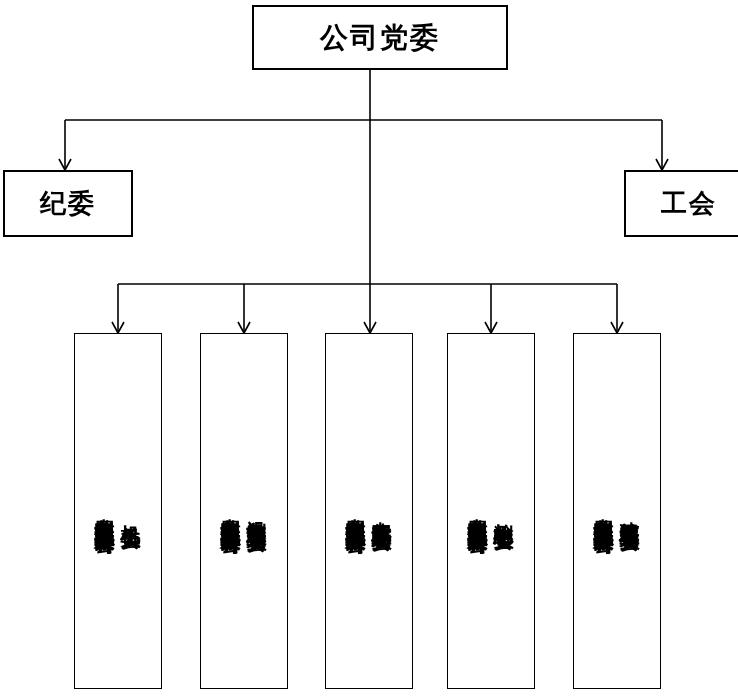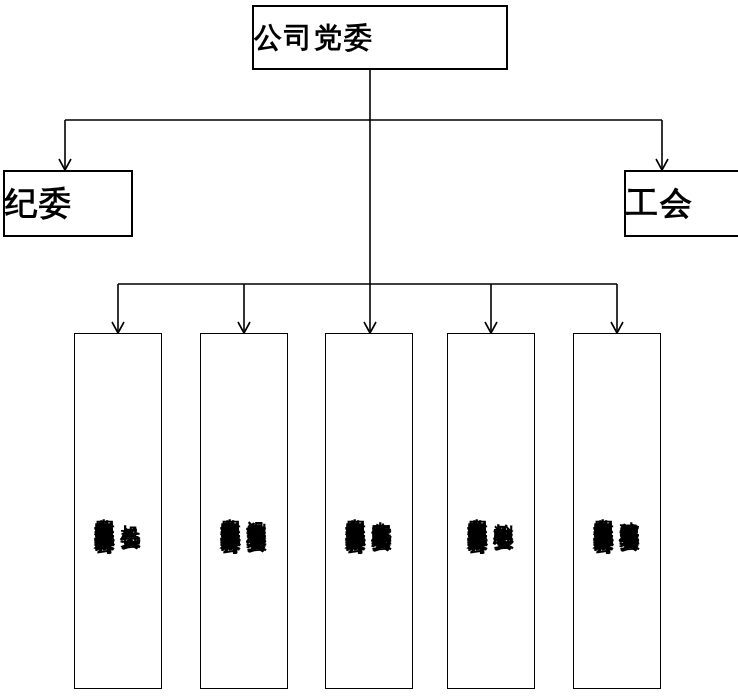--- a/index.html
+++ b/index.html
@@ -22,29 +22,30 @@
     top: 0;
     width: 738px;
     height: 696px;
   }
   .node {
     position: absolute;
     border: 2px solid #000000;
     background: #ffffff;
     display: flex;
     align-items: center;
+    justify-content: center;
     box-sizing: border-box;
   }
   .node-root {
     left: 252px; top: 5px; width: 256px; height: 65px;
     font-size: 28px; font-weight: bold; letter-spacing: 2px;
   }
   .node-side {
     width: 130px; height: 67px; top: 170px;
-    font-size: 32px; font-weight: bold; letter-spacing: 2px;
+    font-size: 26px; font-weight: bold; letter-spacing: 2px;
   }
   .node-left  { left: 3px; }
   .node-right { left: 624px; }
   .vnode {
     position: absolute;
     top: 333px;
     width: 88px;
     height: 356px;
     border: 1.5px solid #000000;
     background: #ffffff;

